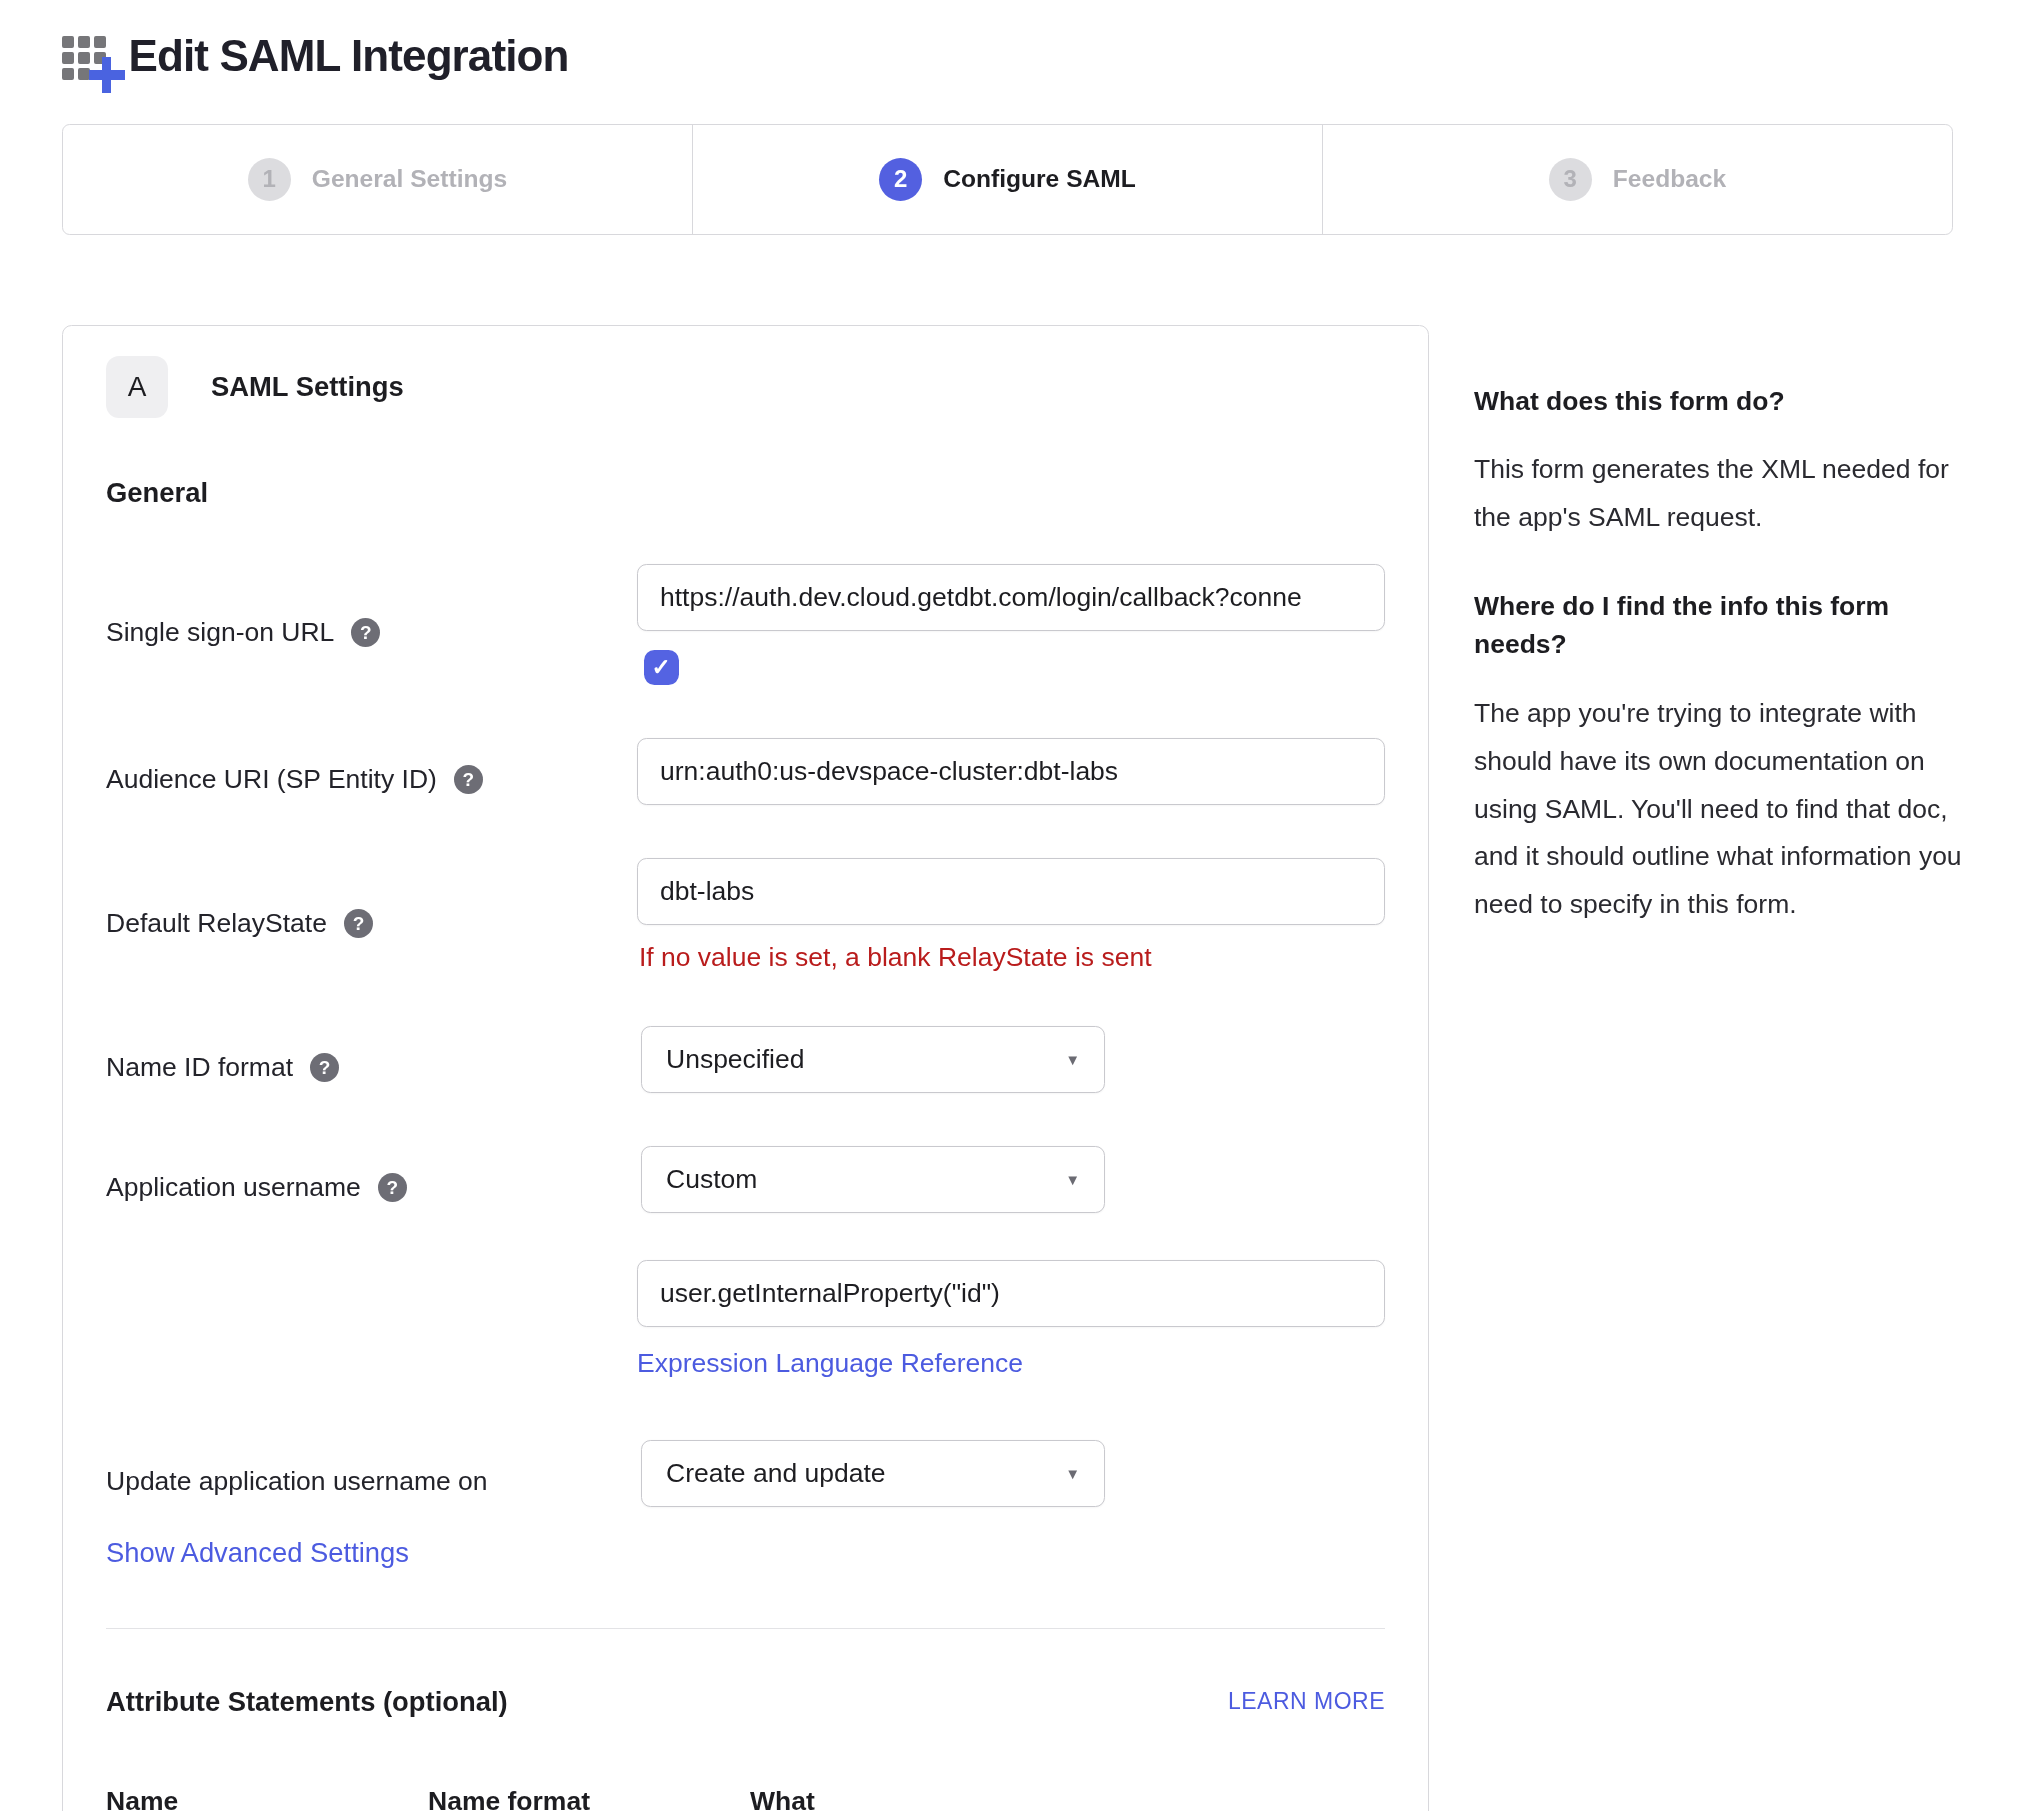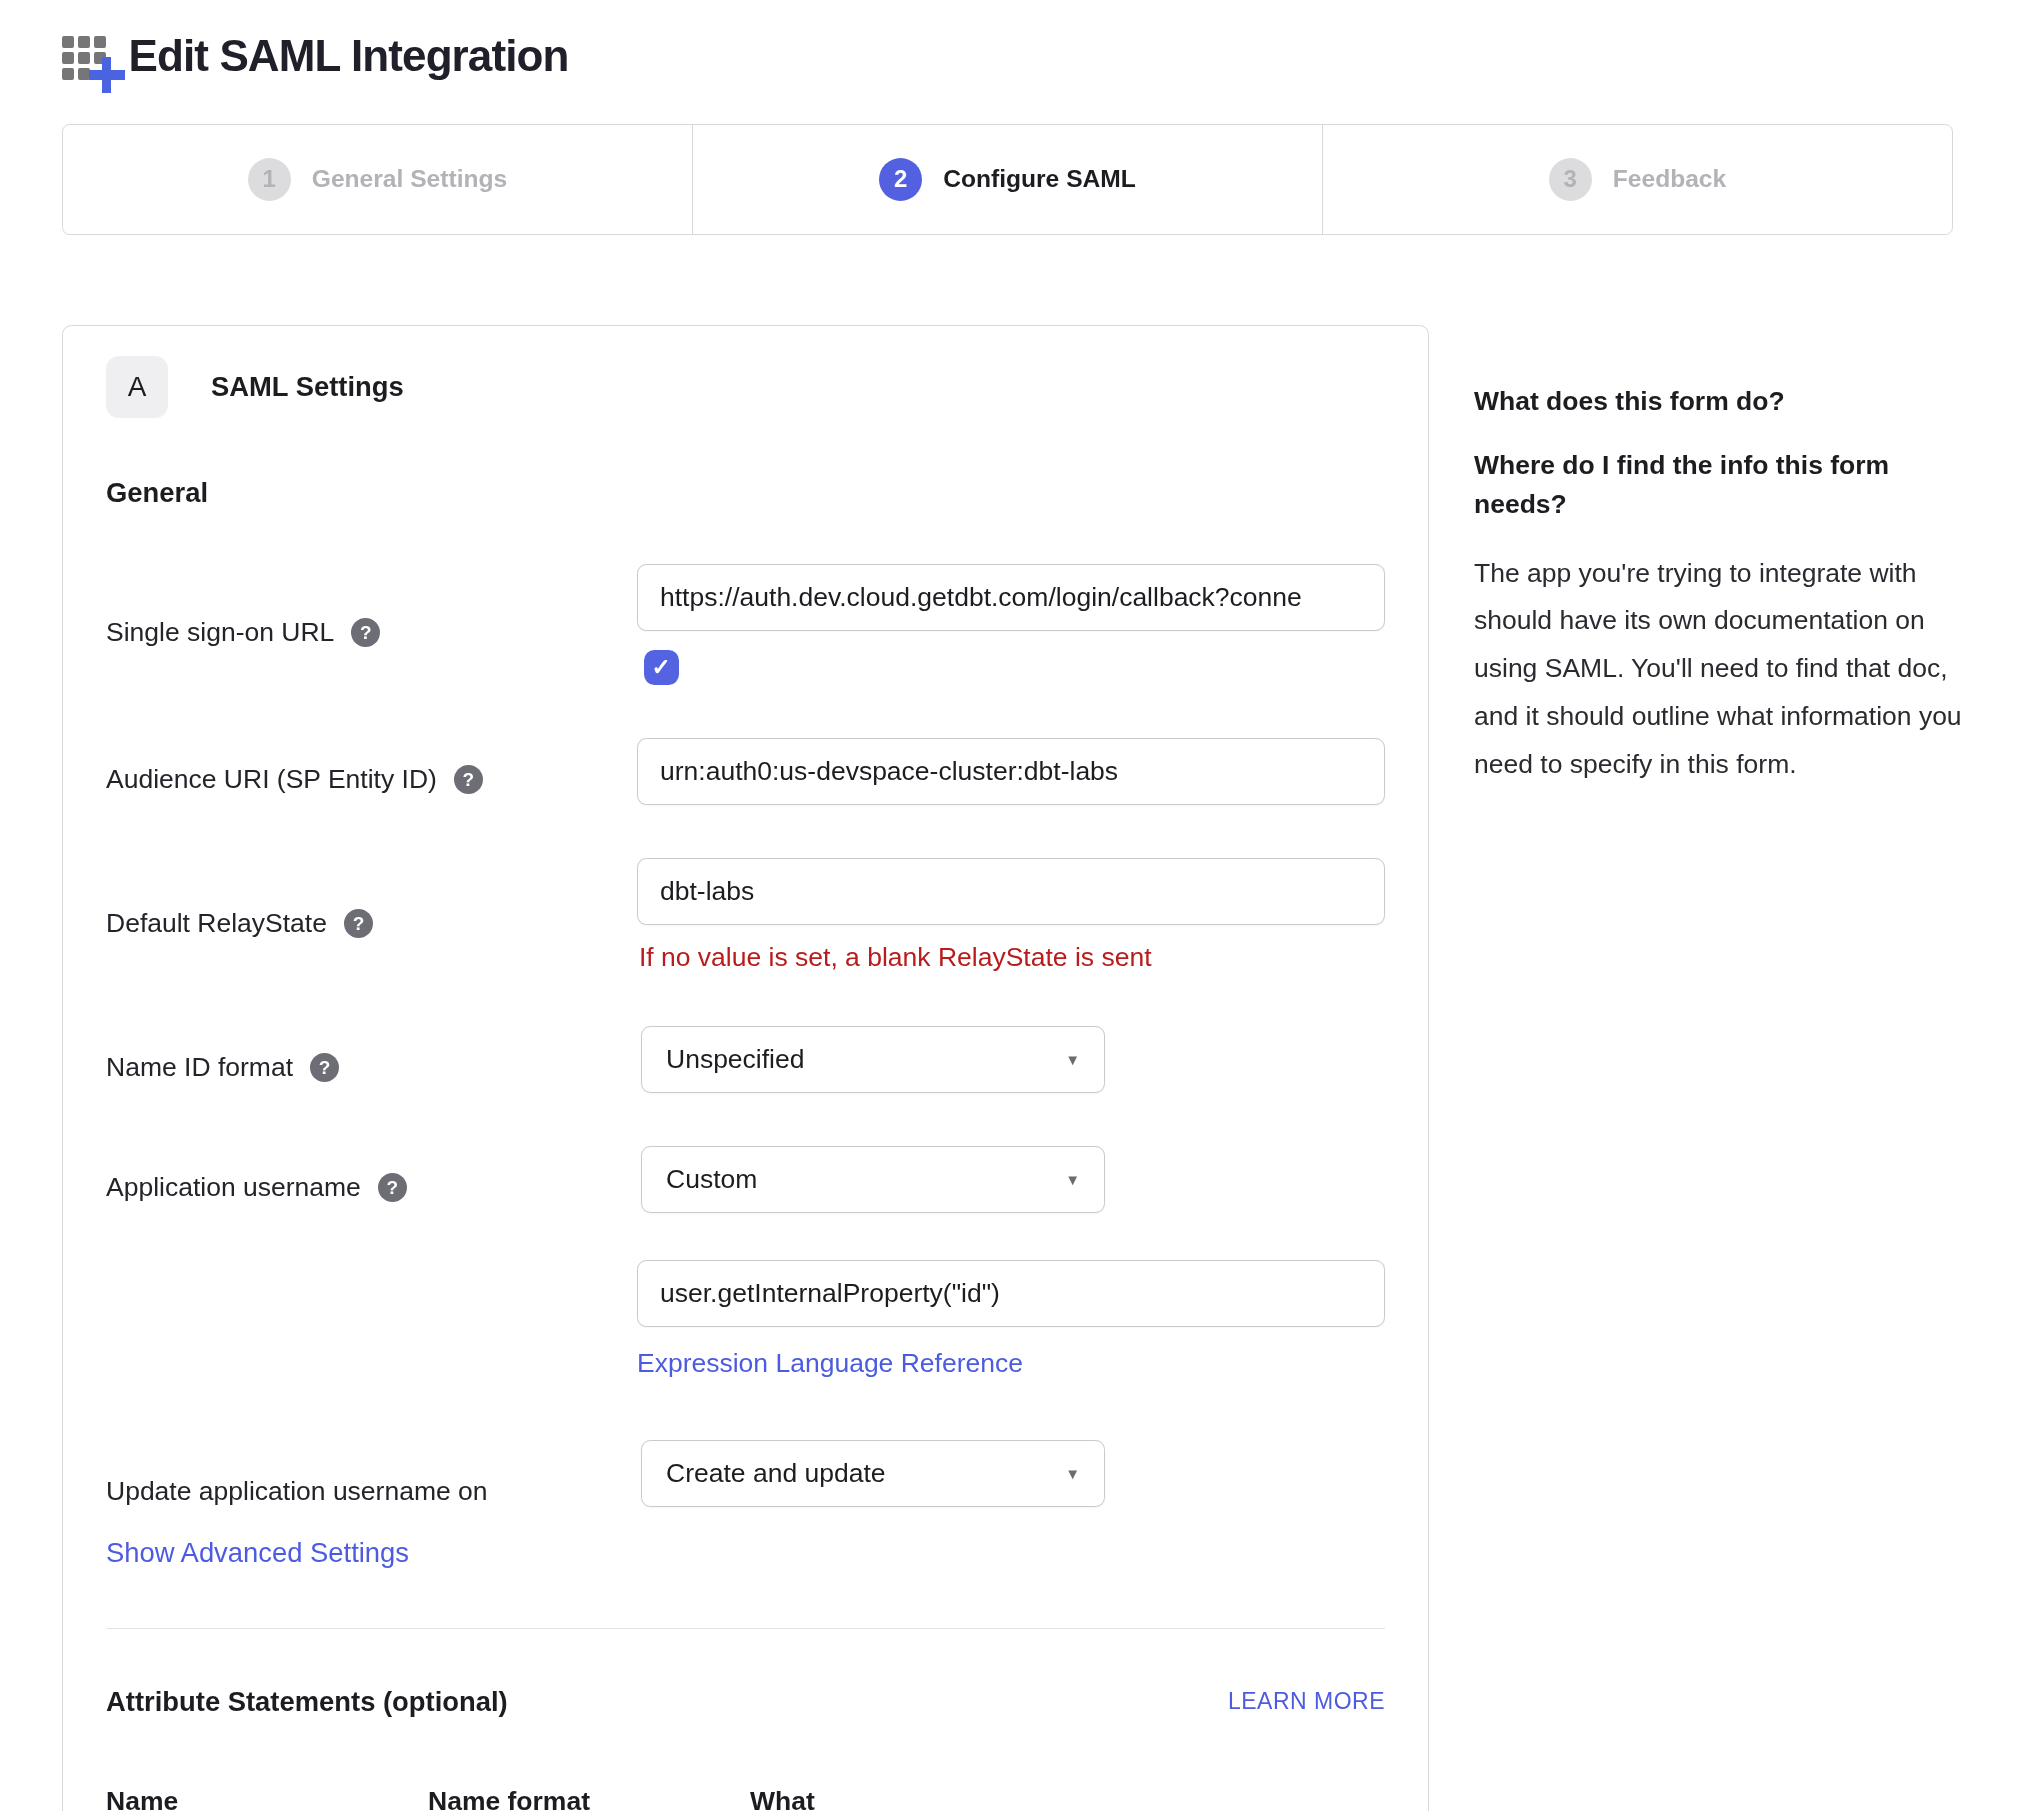--- a/index.html
+++ b/index.html
@@ -200,21 +200,21 @@
       </div>
 
       <div class="form-row" style="margin-bottom:61px;">
         <div class="flabel"></div>
         <div class="fcontrol">
           <input class="text-input" type="text" value="user.getInternalProperty(&quot;id&quot;)" style="">
           <a class="inline-link">Expression Language Reference</a>
         </div>
       </div>
 
-      <div class="form-row" style="margin-bottom:0;align-items:flex-end;">
+      <div class="form-row" style="margin-bottom:0;">
         <div class="flabel">
           <span class="ltext">Update application username on</span>
         </div>
         <div class="fcontrol">
           <div class="select">
             <span>Create and update</span>
             <span class="caret">▼</span>
           </div>
         </div>
       </div>
@@ -233,19 +233,20 @@
       <div class="attr-cols">
         <span class="attr-col c0">Name</span>
         <span class="attr-col c1">Name format</span>
         <span class="attr-col c2">What</span>
       </div>
 
     </section>
 
     <aside class="sidebar">
       <h4>What does this form do?</h4>
+      <p>This form generates the XML needed for the app's SAML request.</p>
       <h4>Where do I find the info this form needs?</h4>
       <p>The app you're trying to integrate with should have its own documentation on using SAML. You'll need to find that doc, and it should outline what information you need to specify in this form.</p>
     </aside>
 
   </div>
 </div>
 
 
 </body></html>

